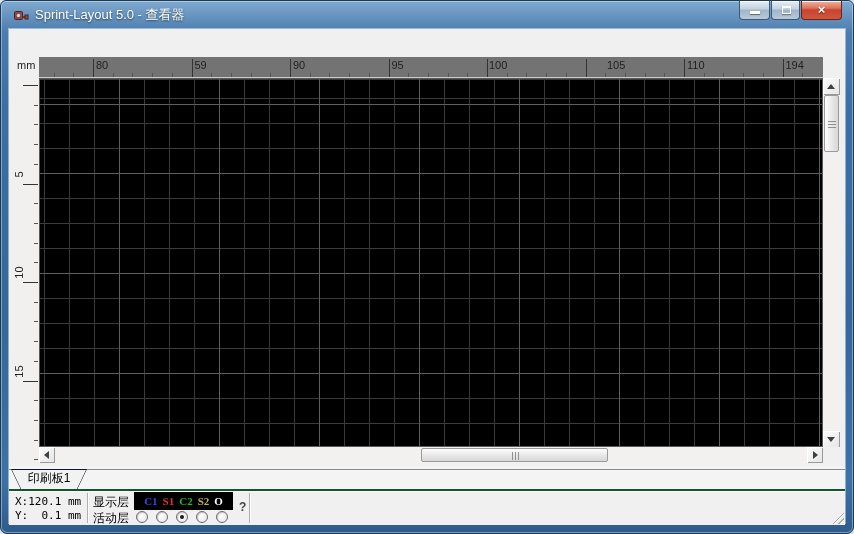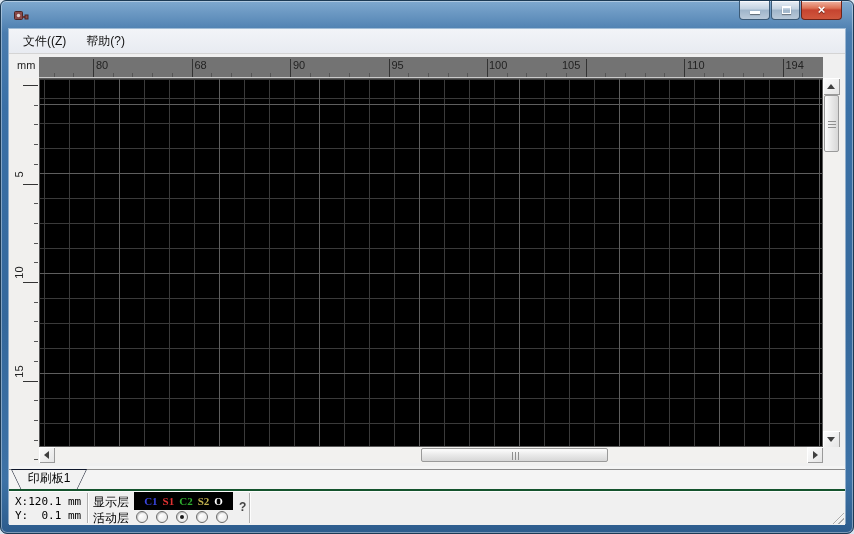--- a/index.html
+++ b/index.html
@@ -125,54 +125,51 @@
 
   <div class="titlebar">
     <span class="app-icon">
       <svg width="16" height="16" viewBox="0 0 16 16">
         <rect x="1.5" y="4.5" width="8" height="8" rx="1" fill="#8a4a4a" stroke="#4a2525" stroke-width="1"></rect>
         <circle cx="5.5" cy="8.5" r="1.7" fill="#ddd4d4"></circle>
         <rect x="9.5" y="9" width="3.5" height="2" fill="#6b3535"></rect>
         <rect x="12" y="8" w="3" width="3" height="4" fill="#8a4a4a" stroke="#4a2525" stroke-width="1"></rect>
       </svg>
     </span>
+    <span class="window-title">Sprint-Layout 5.0 - 查看器</span>
     <div class="caption-group">
       <div class="cap-btn min">
         <span class="glyph-min"></span>
       </div>
       <div class="cap-btn max">
         <span class="glyph-max"></span>
       </div>
       <div class="cap-btn close">
         <span class="glyph-close">×</span>
       </div>
     </div>
   </div>
 
   <div class="client">
 
-    <div class="menubar">
-      <span class="menu-item">文件((Z)</span>
-      <span class="menu-item">帮助(?)</span>
-    </div>
 
     <div class="workspace">
 
       <div class="ruler-corner">mm</div>
       <div class="h-ruler">
           <div class="htick-minor" style="left: 14.6px;"></div>
           <div class="htick-minor" style="left: 34.3px;"></div>
           <div class="htick-major" style="left: 54px;"></div>
           <div class="hlabel" style="left: 57px;">80</div>
           <div class="htick-minor" style="left: 73.7px;"></div>
           <div class="htick-minor" style="left: 93.4px;"></div>
           <div class="htick-minor" style="left: 113.1px;"></div>
           <div class="htick-minor" style="left: 132.8px;"></div>
           <div class="htick-major" style="left: 152.5px;"></div>
-          <div class="hlabel" style="left: 155.5px;">68</div>
+          <div class="hlabel" style="left: 155.5px;">59</div>
           <div class="htick-minor" style="left: 172.2px;"></div>
           <div class="htick-minor" style="left: 191.9px;"></div>
           <div class="htick-minor" style="left: 211.6px;"></div>
           <div class="htick-minor" style="left: 231.3px;"></div>
           <div class="htick-major" style="left: 251px;"></div>
           <div class="hlabel" style="left: 254px;">90</div>
           <div class="htick-minor" style="left: 270.7px;"></div>
           <div class="htick-minor" style="left: 290.4px;"></div>
           <div class="htick-minor" style="left: 310.1px;"></div>
           <div class="htick-minor" style="left: 329.8px;"></div>
@@ -182,21 +179,21 @@
           <div class="htick-minor" style="left: 388.9px;"></div>
           <div class="htick-minor" style="left: 408.6px;"></div>
           <div class="htick-minor" style="left: 428.3px;"></div>
           <div class="htick-major" style="left: 448px;"></div>
           <div class="hlabel" style="left: 450px;">100</div>
           <div class="htick-minor" style="left: 467.7px;"></div>
           <div class="htick-minor" style="left: 487.4px;"></div>
           <div class="htick-minor" style="left: 507.1px;"></div>
           <div class="htick-minor" style="left: 526.8px;"></div>
           <div class="htick-major" style="left: 546.5px;"></div>
-          <div class="hlabel" style="left: 523px;">105</div>
+          <div class="hlabel" style="left: 568px;">105</div>
           <div class="htick-minor" style="left: 566.2px;"></div>
           <div class="htick-minor" style="left: 585.9px;"></div>
           <div class="htick-minor" style="left: 605.6px;"></div>
           <div class="htick-minor" style="left: 625.3px;"></div>
           <div class="htick-major" style="left: 645px;"></div>
           <div class="hlabel" style="left: 648px;">110</div>
           <div class="htick-minor" style="left: 664.7px;"></div>
           <div class="htick-minor" style="left: 684.4px;"></div>
           <div class="htick-minor" style="left: 704.1px;"></div>
           <div class="htick-minor" style="left: 723.8px;"></div>

